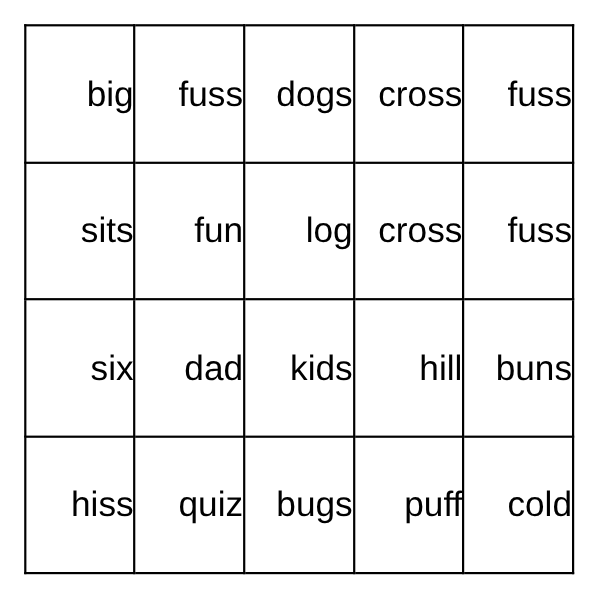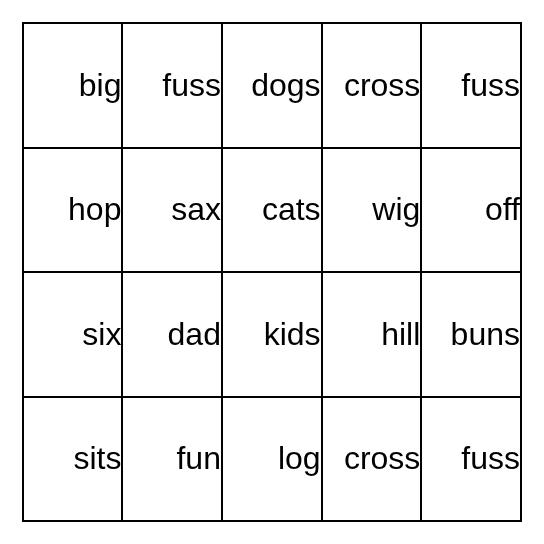--- a/index.html
+++ b/index.html
@@ -41,34 +41,34 @@
 <table class="bingo-grid">
   <tbody id="grid-body">
   <tr>
         <td>big</td>
         <td>fuss</td>
         <td>dogs</td>
         <td>cross</td>
         <td>fuss</td>
       </tr>
       <tr>
-        <td>hop</td>
-        <td>sax</td>
-        <td>cats</td>
-        <td>wig</td>
-        <td>off</td>
+        <td>sits</td>
+        <td>fun</td>
+        <td>log</td>
+        <td>cross</td>
+        <td>fuss</td>
       </tr>
       <tr>
         <td>six</td>
         <td>dad</td>
         <td>kids</td>
         <td>hill</td>
         <td>buns</td>
       </tr>
       <tr>
-        <td>sits</td>
-        <td>fun</td>
-        <td>log</td>
-        <td>cross</td>
-        <td>fuss</td>
+        <td>hiss</td>
+        <td>quiz</td>
+        <td>bugs</td>
+        <td>puff</td>
+        <td>cold</td>
       </tr>
     </tbody>
 </table>
 
 </body></html>

